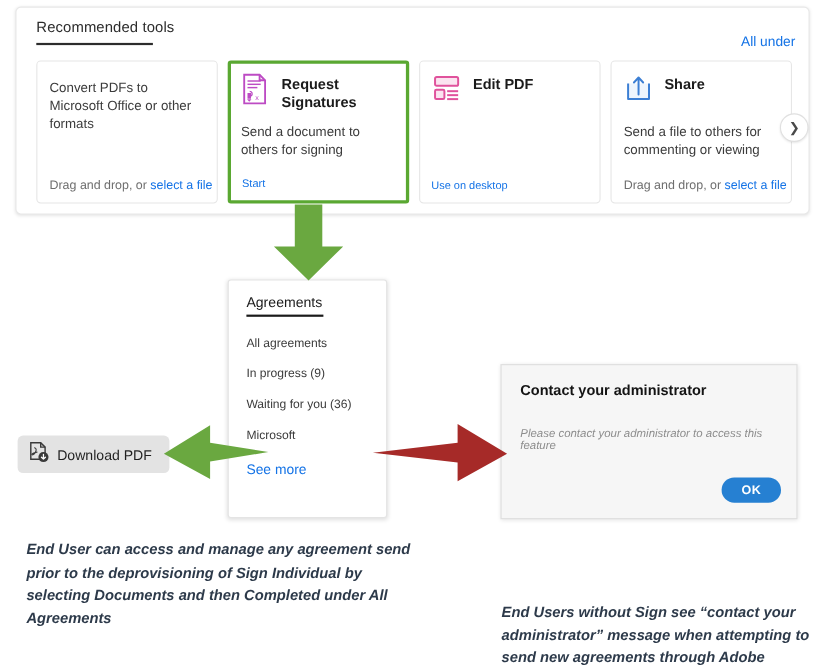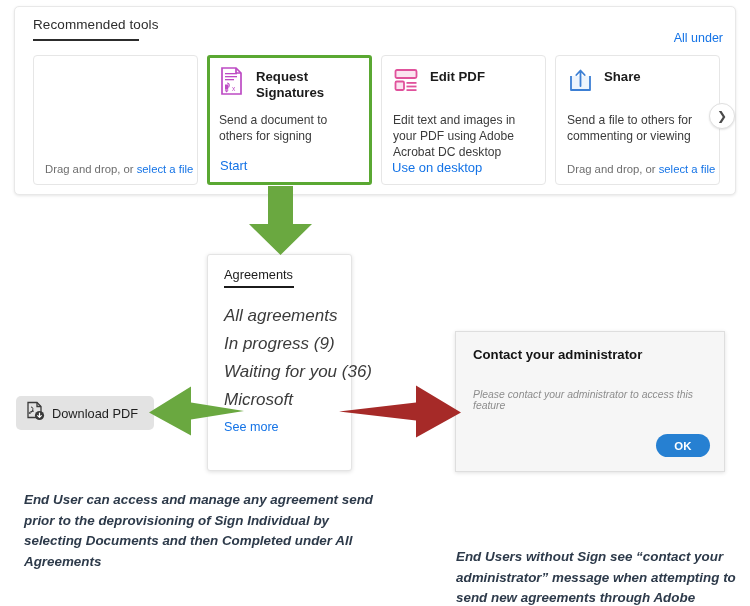--- a/index.html
+++ b/index.html
@@ -65,21 +65,21 @@
   .card-desc {
     margin-top: 6px;
     font-size: 12.1px; color: #3b3b3b; line-height: 16px;
   }
   .card-foot {
     position: absolute; left: 11px; bottom: 9px;
     font-size: 11.3px; color: #6e6e6e;
   }
   .card.c1 .card-foot, .card.c2 .card-foot { left: 10px; }
   .card-link { color: #1473e6; }
-  .card-foot.link-only { color: #1473e6; font-size: 13px; }
+  .card-foot.link-only { color: #1473e6; font-size: 10px; }
 
   .next-btn {
     position: absolute; right: -12px; top: 48px;
     width: 26px; height: 26px; border-radius: 50%;
     background: #ffffff; border: 1px solid #e0e0e0;
     box-shadow: 0 1px 2px rgba(0,0,0,0.10);
     display: flex; align-items: center; justify-content: center;
     font-size: 12px; color: #4a4a4a; cursor: pointer;
   }
 
@@ -96,21 +96,21 @@
   .agr-title {
     position: absolute; left: 16px; top: 12px;
     font-size: 12.8px; color: #1b1b1b;
   }
   .agr-title-underline {
     position: absolute; left: 16px; top: 31px;
     width: 70px; height: 1.6px; background: #1b1b1b;
   }
   .agr-item {
     position: absolute; left: 16px;
-    font-size: 17px; color: #3b3b3b; cursor: pointer; white-space: nowrap; font-style: italic;
+    font-size: 11px; color: #3b3b3b; cursor: pointer; white-space: nowrap;
   }
   .agr-item.i0 { top: 51px; }
   .agr-item.i1 { top: 79px; }
   .agr-item.i2 { top: 107px; }
   .agr-item.i3 { top: 135px; }
   .agr-more {
     position: absolute; left: 16px; top: 165px;
     font-size: 12.6px; color: #1473e6; cursor: pointer;
   }
 
@@ -172,20 +172,21 @@
   <div class="tools-panel">
     <div class="tools-head">
       <div class="tools-title">Recommended tools</div>
       <div class="tools-title-underline"></div>
       <div class="all-tools">All under</div>
     </div>
 
     <div class="cards-row">
 
       <div class="card c0">
+        <div class="card-desc">Convert PDFs to Microsoft Office or other formats</div>
         <div class="card-foot"><span>Drag and drop, or </span><span class="card-link">select a file</span></div>
       </div>
 
       <div class="card c1">
         <div class="card-top">
           <div class="card-icon">
             <svg width="28" height="33" viewBox="0 0 28 33">
               <path d="M3 2 h14 l5 5 v21 h-19 z" fill="#ffffff" stroke="#bd4bc4" stroke-width="1.7"></path>
               <path d="M17 2 v5 h5" fill="none" stroke="#bd4bc4" stroke-width="1.7"></path>
               <rect x="6" y="7" width="12" height="1.3" fill="#bd4bc4"></rect>
@@ -209,21 +210,20 @@
             <svg width="28" height="33" viewBox="0 0 28 33">
               <rect x="2.5" y="4" width="21" height="8" rx="1.5" fill="#fbe4f0" stroke="#e0529c" stroke-width="1.8"></rect>
               <rect x="2.5" y="15.5" width="8.5" height="8.5" rx="1.2" fill="#fbe4f0" stroke="#e0529c" stroke-width="1.8"></rect>
               <rect x="13.5" y="16" width="10" height="1.8" fill="#e0529c"></rect>
               <rect x="13.5" y="19.6" width="10" height="1.8" fill="#e0529c"></rect>
               <rect x="13.5" y="23.2" width="10" height="1.8" fill="#e0529c"></rect>
             </svg>
           </div>
           <div class="card-name">Edit PDF</div>
         </div>
-        <div class="card-desc">Edit text and images in your PDF using Adobe Acrobat DC desktop</div>
         <div class="card-foot link-only">Use on desktop</div>
       </div>
 
       <div class="card c3">
         <div class="card-top">
           <div class="card-icon">
             <svg width="28" height="33" viewBox="0 0 28 33">
               <path d="M4 10 v14 h19 v-14" fill="#eef5fd" stroke="#3c7fd4" stroke-width="1.8" stroke-linejoin="round"></path>
               <path d="M13.5 20 v-15 M9.3 9 l4.2 -4.5 l4.2 4.5" fill="none" stroke="#3c7fd4" stroke-width="1.8" stroke-linecap="round" stroke-linejoin="round"></path>
             </svg>

